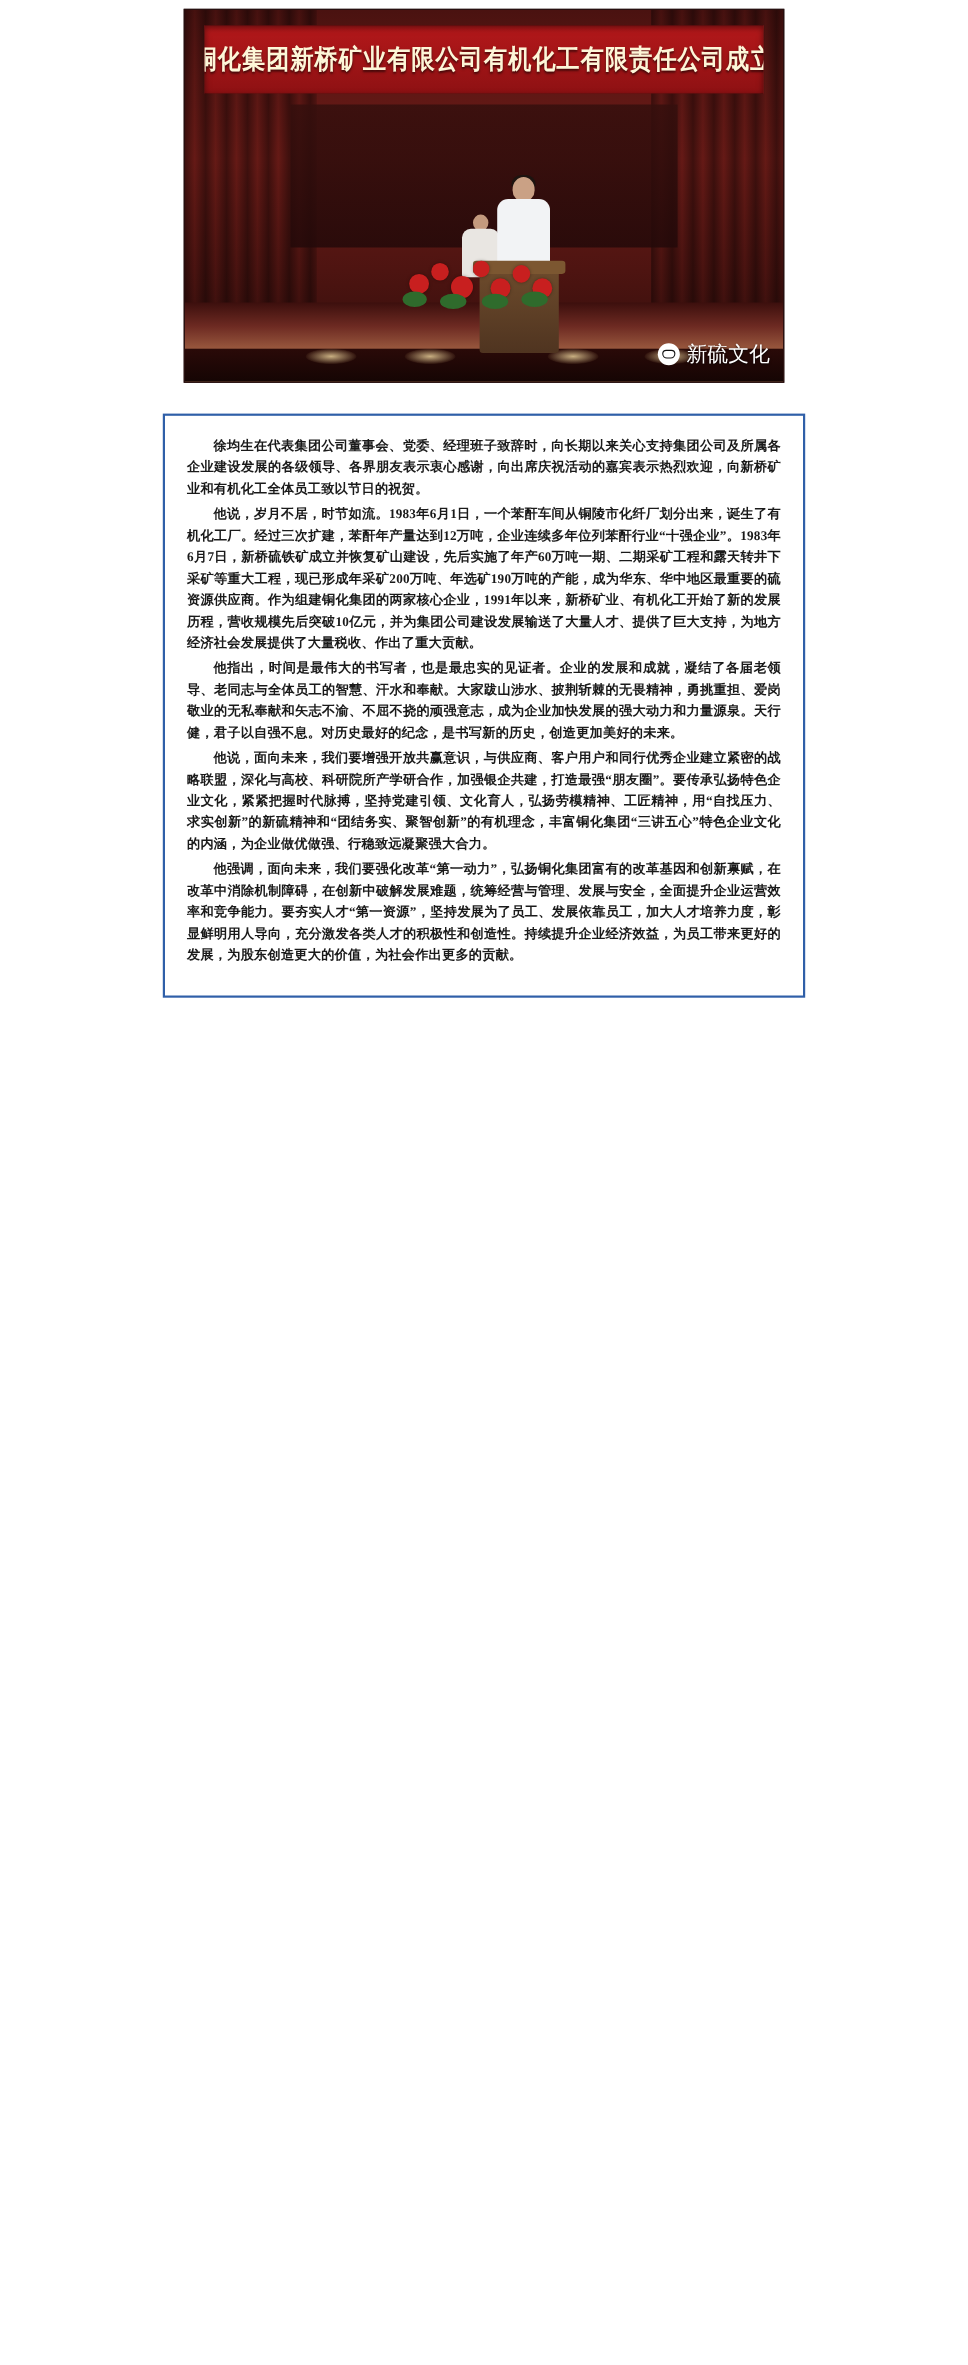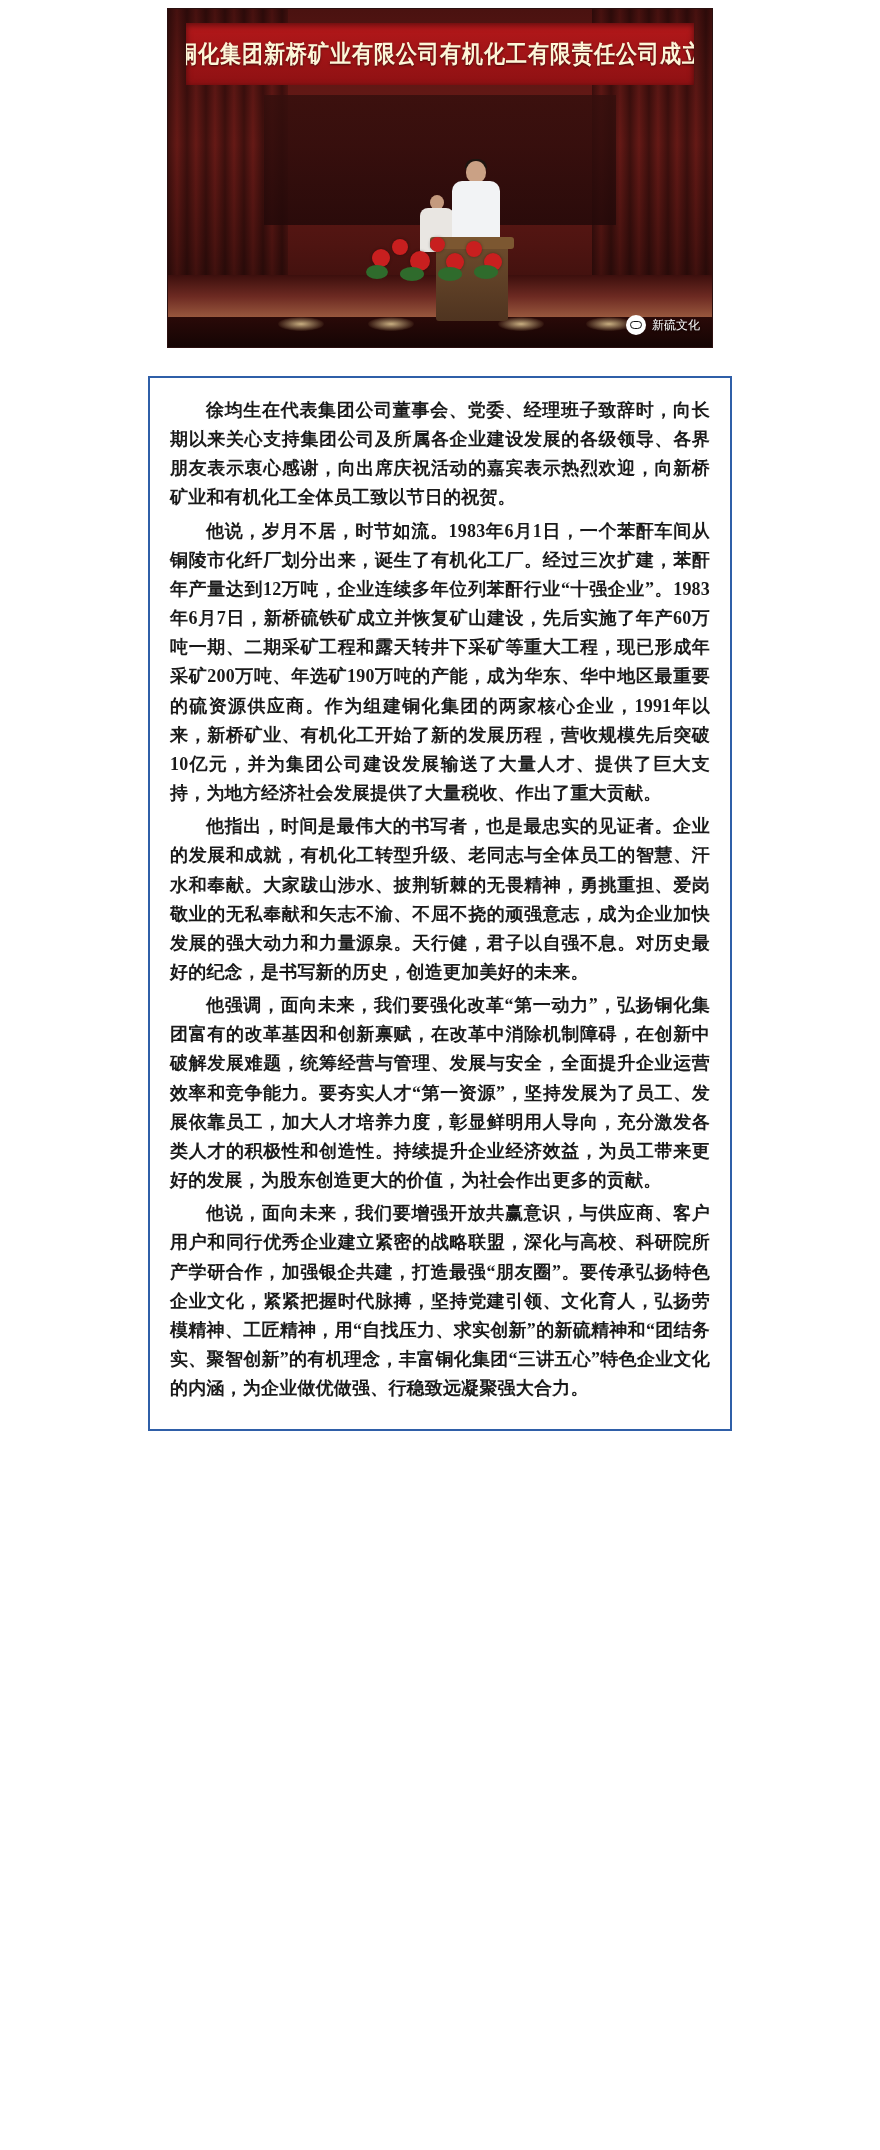--- a/index.html
+++ b/index.html
@@ -196,21 +196,21 @@
   }
   
   .wm {
     position: absolute;
     right: 12px;
     bottom: 12px;
     display: flex;
     align-items: center;
     gap: 6px;
     color: #ffffff;
-    font-size: 12px;
+    font-size: 19px;
     text-shadow: 0 1px 2px rgba(0,0,0,0.8);
   }
   .wm-badge {
     width: 20px;
     height: 20px;
     border-radius: 50%;
     background: #ffffff;
     position: relative;
     display: inline-block;
   }
@@ -229,21 +229,21 @@
     margin: 28px auto 0 auto;
     width: 584px;
     box-sizing: border-box;
     border: 2px solid #2f5fa8;
     background: #ffffff;
     padding: 18px 20px 22px 20px;
   }
   .article p {
     margin: 0 0 4px 0;
     text-indent: 2em;
-    font-size: 18px;
+    font-size: 12px;
     line-height: 1.62;
     color: #1a1a1a;
     font-family: "Liberation Serif", "DejaVu Serif", serif;
     font-weight: bold;
     text-align: justify;
     letter-spacing: 0.2px;
   }
 </style>
 </head>
 <body>
@@ -300,18 +300,18 @@
 
     <div class="wm">
       <span class="wm-badge"></span>
       <span>新硫文化</span>
     </div>
   </div>
 
   <div class="article">
     <p>徐均生在代表集团公司董事会、党委、经理班子致辞时，向长期以来关心支持集团公司及所属各企业建设发展的各级领导、各界朋友表示衷心感谢，向出席庆祝活动的嘉宾表示热烈欢迎，向新桥矿业和有机化工全体员工致以节日的祝贺。</p>
     <p>他说，岁月不居，时节如流。1983年6月1日，一个苯酐车间从铜陵市化纤厂划分出来，诞生了有机化工厂。经过三次扩建，苯酐年产量达到12万吨，企业连续多年位列苯酐行业“十强企业”。1983年6月7日，新桥硫铁矿成立并恢复矿山建设，先后实施了年产60万吨一期、二期采矿工程和露天转井下采矿等重大工程，现已形成年采矿200万吨、年选矿190万吨的产能，成为华东、华中地区最重要的硫资源供应商。作为组建铜化集团的两家核心企业，1991年以来，新桥矿业、有机化工开始了新的发展历程，营收规模先后突破10亿元，并为集团公司建设发展输送了大量人才、提供了巨大支持，为地方经济社会发展提供了大量税收、作出了重大贡献。</p>
-    <p>他指出，时间是最伟大的书写者，也是最忠实的见证者。企业的发展和成就，有机化工转型升级、老同志与全体员工的智慧、汗水和奉献。大家跋山涉水、披荆斩棘的无畏精神，勇挑重担、爱岗敬业的无私奉献和矢志不渝、不屈不挠的顽强意志，成为企业加快发展的强大动力和力量源泉。天行健，君子以自强不息。对历史最好的纪念，是书写新的历史，创造更加美好的未来。</p>
+    <p>他指出，时间是最伟大的书写者，也是最忠实的见证者。企业的发展和成就，凝结了各届老领导、老同志与全体员工的智慧、汗水和奉献。大家跋山涉水、披荆斩棘的无畏精神，勇挑重担、爱岗敬业的无私奉献和矢志不渝、不屈不挠的顽强意志，成为企业加快发展的强大动力和力量源泉。天行健，君子以自强不息。对历史最好的纪念，是书写新的历史，创造更加美好的未来。</p>
+    <p>他说，面向未来，我们要增强开放共赢意识，与供应商、客户用户和同行优秀企业建立紧密的战略联盟，深化与高校、科研院所产学研合作，加强银企共建，打造最强“朋友圈”。要传承弘扬特色企业文化，紧紧把握时代脉搏，坚持党建引领、文化育人，弘扬劳模精神、工匠精神，用“自找压力、求实创新”的新硫精神和“团结务实、聚智创新”的有机理念，丰富铜化集团“三讲五心”特色企业文化的内涵，为企业做优做强、行稳致远凝聚强大合力。</p>
     <p>他强调，面向未来，我们要强化改革“第一动力”，弘扬铜化集团富有的改革基因和创新禀赋，在改革中消除机制障碍，在创新中破解发展难题，统筹经营与管理、发展与安全，全面提升企业运营效率和竞争能力。要夯实人才“第一资源”，坚持发展为了员工、发展依靠员工，加大人才培养力度，彰显鲜明用人导向，充分激发各类人才的积极性和创造性。持续提升企业经济效益，为员工带来更好的发展，为股东创造更大的价值，为社会作出更多的贡献。</p>
-    <p>他说，面向未来，我们要增强开放共赢意识，与供应商、客户用户和同行优秀企业建立紧密的战略联盟，深化与高校、科研院所产学研合作，加强银企共建，打造最强“朋友圈”。要传承弘扬特色企业文化，紧紧把握时代脉搏，坚持党建引领、文化育人，弘扬劳模精神、工匠精神，用“自找压力、求实创新”的新硫精神和“团结务实、聚智创新”的有机理念，丰富铜化集团“三讲五心”特色企业文化的内涵，为企业做优做强、行稳致远凝聚强大合力。</p>
   </div>
 
 </div>
 
 </body></html>

